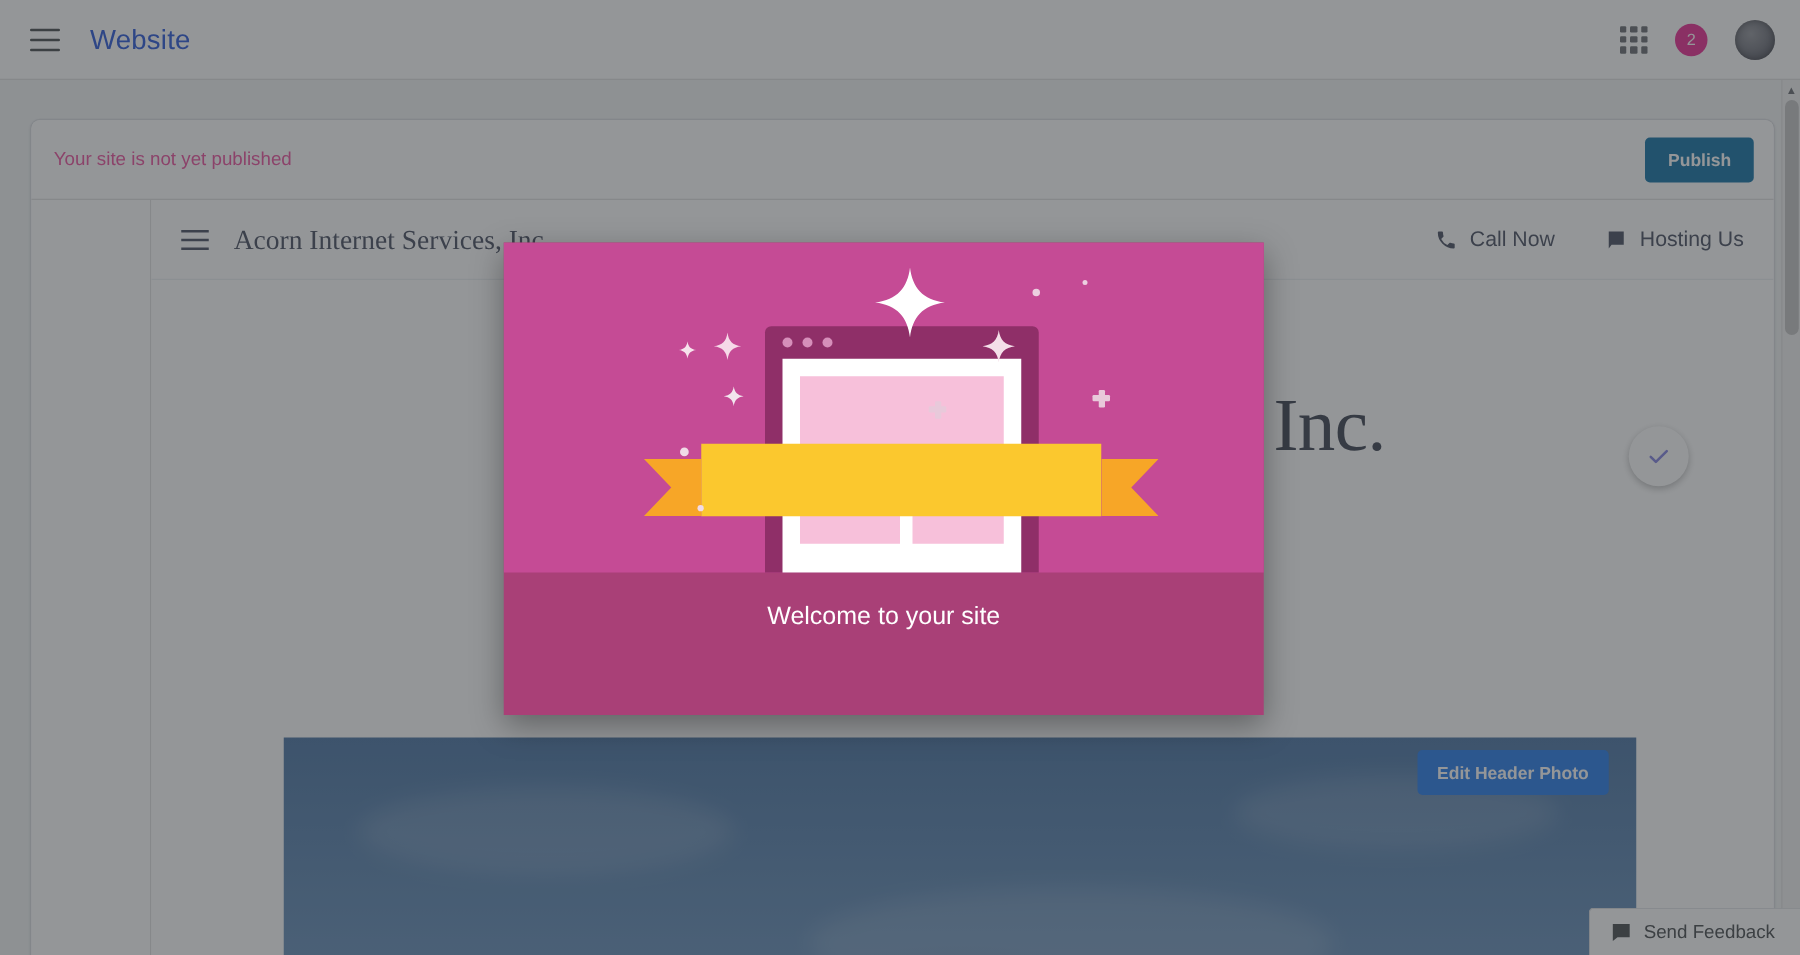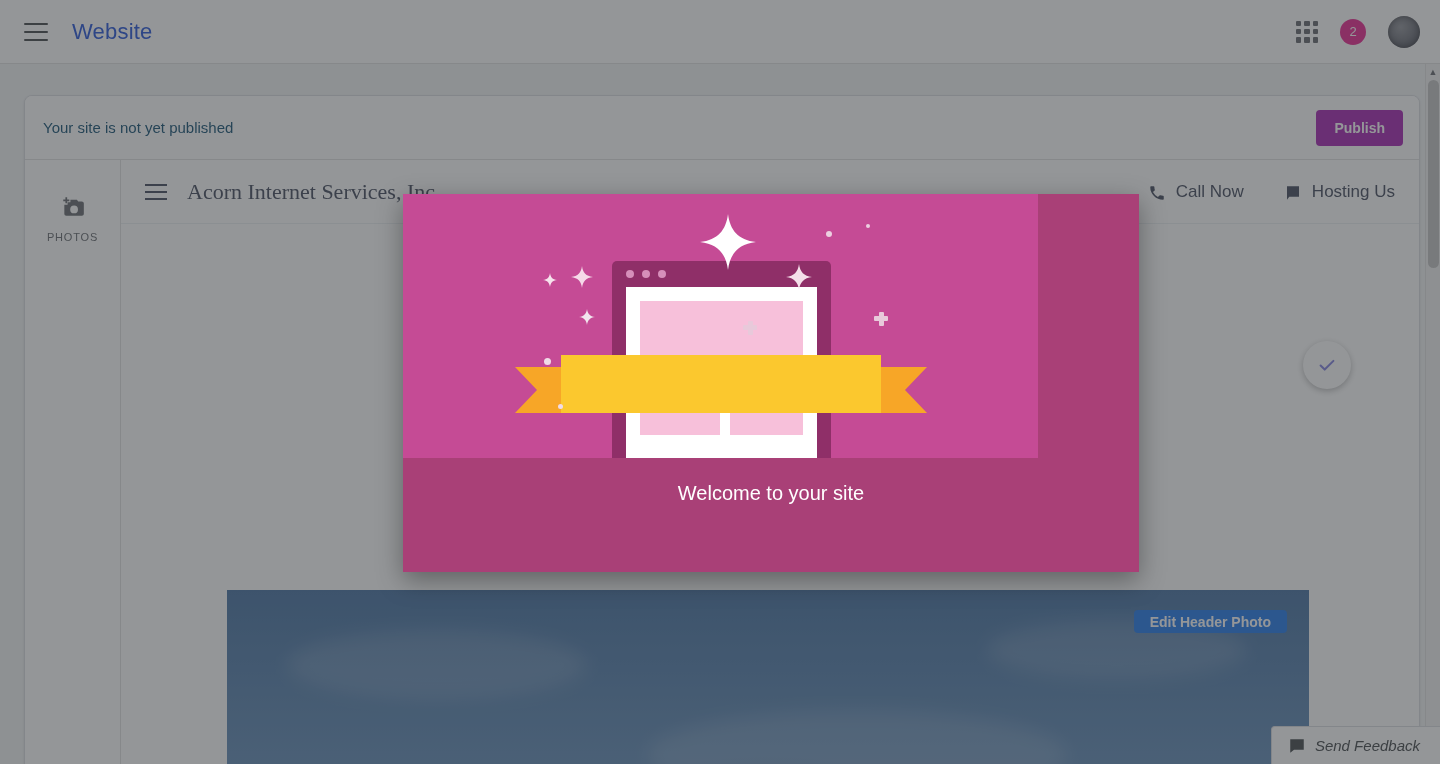--- a/index.html
+++ b/index.html
@@ -42,23 +42,23 @@
     background: #f1f3f4; overflow: hidden; }
   .card {
     position: absolute; left: 24px; top: 31px; width: 1396px; height: 700px;
     background: #ffffff; border: 1px solid #dadce0; border-radius: 8px;
     overflow: hidden; box-shadow: 0 1px 2px rgba(60,64,67,.15);
   }
   .publish-bar {
     height: 64px; display: flex; align-items: center;
     padding: 0 16px 0 18px; border-bottom: 1px solid #e0e0e0; background: #fff;
   }
-  .publish-msg { font-size: 15px; color: #0c4a6e; }
+  .publish-msg { font-size: 15px; color: #ec4899; }
   .publish-btn {
-    margin-left: auto; background: #a21caf; color: #fff; border: none;
+    margin-left: auto; background: #0369a1; color: #fff; border: none;
     font-family: inherit; font-size: 14px; font-weight: bold;
     padding: 0 18px; height: 36px; border-radius: 4px; cursor: pointer;
   }
 
   .body-row { display: flex; height: 635px; }
 
   
   .rail { width: 96px; border-right: 1px solid #e0e0e0; background: #fff;
     padding-top: 18px; display: flex; flex-direction: column; align-items: center; }
   .rail-item { width: 96px; padding: 14px 0 16px; display: flex; flex-direction: column;
@@ -69,21 +69,21 @@
 
   
   .preview { flex: 1; position: relative; overflow: hidden; background: #fff; }
   .site-nav { height: 64px; display: flex; align-items: center; padding: 0 24px;
     border-bottom: 1px solid #eceff1; }
   .site-ham { width: 22px; height: 16px; display: flex; flex-direction: column;
     justify-content: space-between; margin-right: 20px; cursor: pointer; }
   .site-ham i { height: 2px; background: #3d4457; display: block; }
   .site-brand { font-family: "Liberation Serif", serif; font-size: 22px; color: #3d4457; }
   .site-actions { margin-left: auto; display: flex; align-items: center; gap: 40px; }
-  .site-action { display: flex; align-items: flex-end; gap: 10px; color: #3d4457;
+  .site-action { display: flex; align-items: center; gap: 10px; color: #3d4457;
     font-size: 17px; cursor: pointer; }
 
   .hero-title { text-align: center; font-family: "Liberation Serif", serif;
     font-size: 60px; color: #2f3545; margin-top: 82px; letter-spacing: -.5px; }
   .hero-sub { text-align: center; font-family: "Liberation Serif", serif;
     font-size: 17px; color: #5a6272; margin-top: 28px; }
 
   .check-fab {
     position: absolute; right: 68px; top: 181px; width: 48px; height: 48px;
     border-radius: 50%; background: #fff; box-shadow: 0 2px 6px rgba(0,0,0,.28);
@@ -92,46 +92,46 @@
 
   .header-photo {
     position: absolute; left: 106px; top: 430px; width: 1082px; height: 360px;
     background:
       radial-gradient(ellipse at 50% 105%, #2d3448 0%, rgba(45,52,72,0) 40%),
       linear-gradient(#3f6c9e 0%, #5b86b3 45%, #6d96c0 100%);
     overflow: hidden;
   }
   .cloud { position: absolute; background: rgba(255,255,255,.13); border-radius: 50%; filter: blur(9px); }
   .edit-photo-btn {
-    position: absolute; right: 22px; top: 20px; background: #1a73e8; color: #fff;
+    position: absolute; right: 22px; top: 10px; background: #1a73e8; color: #fff;
     border: none; font-family: inherit; font-size: 14px; font-weight: bold;
-    height: 23px; padding: 0 16px; border-radius: 4px; cursor: pointer;
+    height: 36px; padding: 0 16px; border-radius: 4px; cursor: pointer;
   }
 
   
   .scrollbar { position: absolute; right: 0; top: 64px; width: 15px; height: 700px;
     background: #f1f1f1; border-left: 1px solid #e0e0e0; z-index: 6; }
   .sb-arrow { height: 16px; display: flex; align-items: center; justify-content: center;
     color: #5f6368; font-size: 9px; cursor: pointer; }
   .sb-thumb { position: absolute; top: 16px; left: 2px; width: 11px; height: 188px;
     background: #c1c1c1; border-radius: 6px; cursor: pointer; }
 
   
   .feedback {
     position: absolute; right: 0; bottom: 0; height: 38px; background: #fff;
     border: 1px solid #dadce0; border-right: none; border-bottom: none;
     border-top-left-radius: 4px; display: flex; align-items: center; gap: 9px;
     padding: 0 20px 0 16px; z-index: 20; cursor: pointer;
   }
-  .feedback-label { font-size: 15px; color: #3c4043; font-style: italic; }
+  .feedback-label { font-size: 15px; color: #3c4043; }
 
   
   .overlay { position: absolute; inset: 0; background: rgba(60,64,67,.55); z-index: 30; }
   .modal {
-    position: absolute; left: 403px; top: 194px; width: 736px; height: 378px;
+    position: absolute; left: 403px; top: 194px; width: 608px; height: 378px;
     background: #a94077; z-index: 31; overflow: hidden;
     box-shadow: 0 8px 24px rgba(0,0,0,.35);
   }
   .modal-art { position: relative; width: 635px; height: 264px; background: #c54b95; overflow: hidden; }
   .browser { position: absolute; left: 209px; top: 67px; width: 219px; height: 200px;
     background: #8f2f68; border-radius: 5px 5px 0 0; }
   .browser-bar { height: 26px; display: flex; align-items: center; gap: 8px; padding-left: 14px; }
   .browser-dot { width: 8px; height: 8px; border-radius: 50%; background: #d68fba; }
   .browser-page { position: absolute; left: 14px; top: 26px; right: 14px; bottom: 0;
     background: #fff; }
@@ -184,29 +184,20 @@
         <div class="publish-msg">Your site is not yet published</div>
         <button class="publish-btn">Publish</button>
       </div>
 
       <div class="body-row">
 
         <div class="rail">
 
 
 
-          <div class="rail-item">
-            <div class="rail-icon">
-              <svg width="26" height="26" viewBox="0 0 24 24" fill="#5f6368">
-                <path d="M3 5h2V3h1.6v2h2v1.6h-2v2H5v-2H3V5z"></path>
-                <path d="M20 7h-3.2l-1.2-1.6H9.6v2.2H7v2.4H4v8.2c0 1 .8 1.8 1.8 1.8h14.4c1 0 1.8-.8 1.8-1.8V8.8c0-1-.8-1.8-2-1.8zm-7 10.8a3.6 3.6 0 110-7.2 3.6 3.6 0 010 7.2z"></path>
-              </svg>
-            </div>
-            <div class="rail-label">PHOTOS</div>
-          </div>
 
         </div>
 
         <div class="preview">
 
           <div class="site-nav">
             <div class="site-ham">
                 <i></i>
                 <i></i>
                 <i></i>

